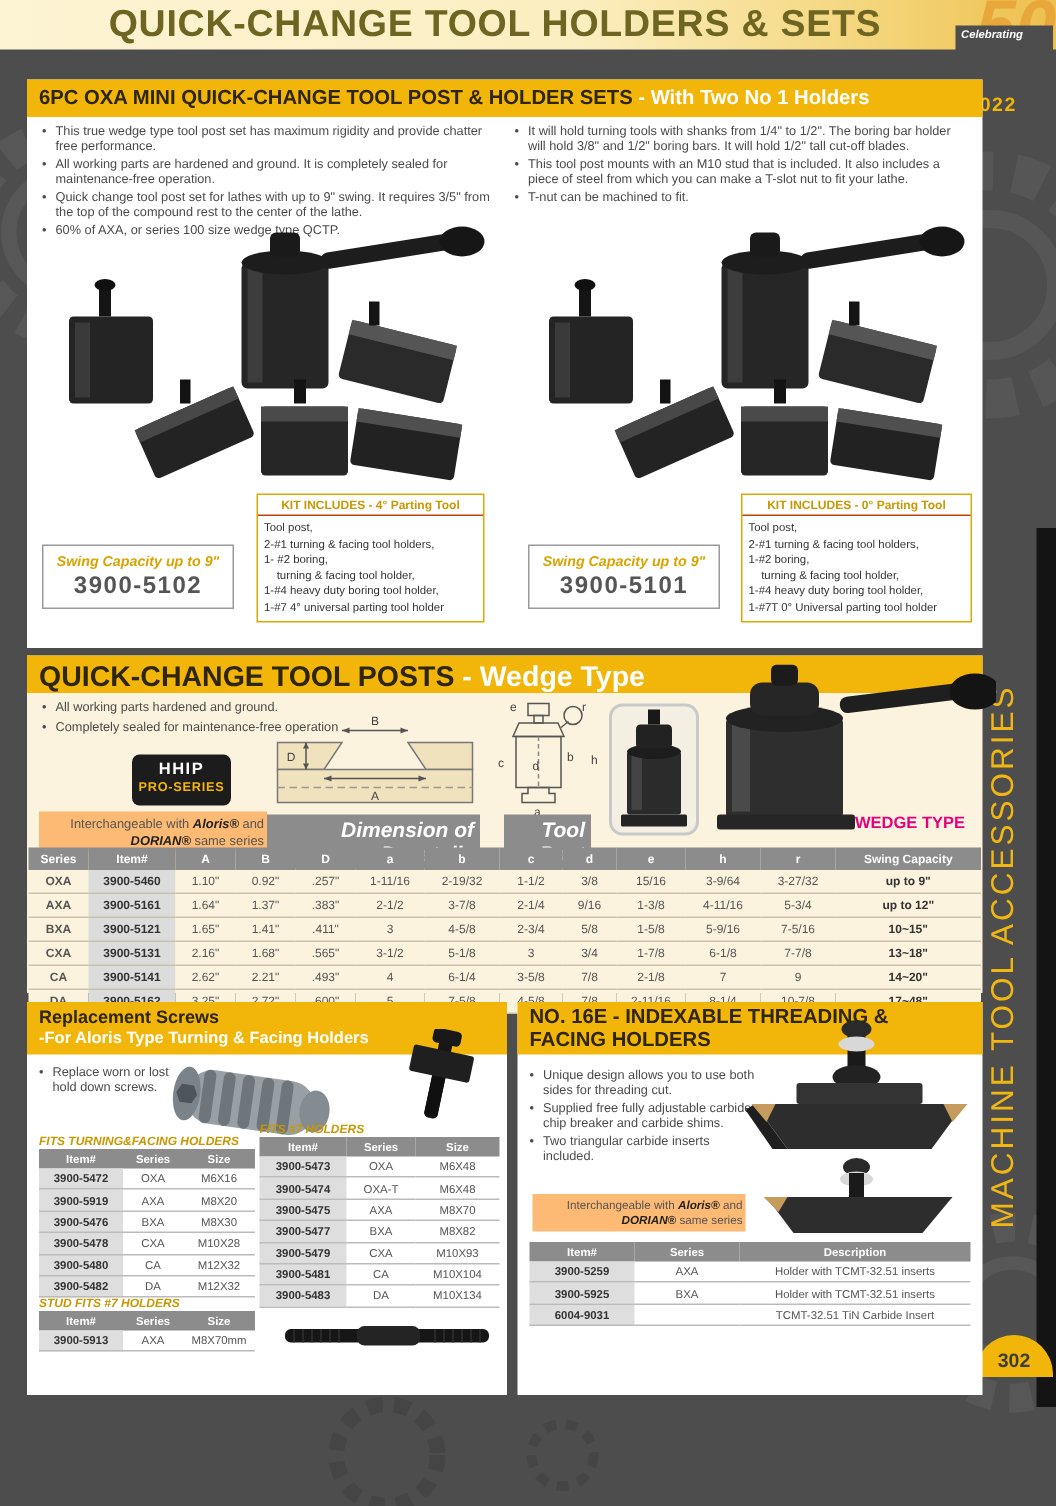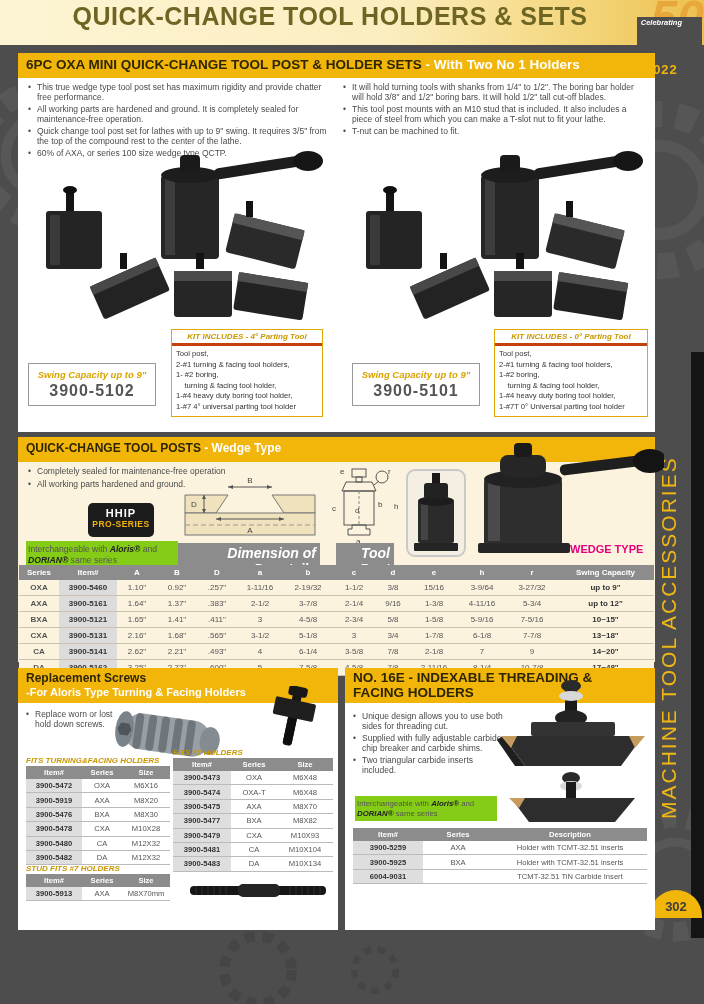--- a/index.html
+++ b/index.html
@@ -6,21 +6,21 @@
   html,body { background:#3f3f3f; }
   body { font-family:"Liberation Sans", sans-serif; }
   #page {
     position:relative; width:704px; height:1004px; margin:0 auto;
     background:#4d4d4d; overflow:hidden;
   }
   .gear { position:absolute; pointer-events:none; }
 
   
   #header-band {
-    position:absolute; left:0; top:0; width:704px; height:45px;
+    position:absolute; left:0; top:0; width:704px; height:33px;
     background:linear-gradient(90deg,#fdf4d4 0%, #fbeec0 55%, #f3d375 85%, #edbf4e 100%);
   }
   #header-title {
     position:absolute; left:0; top:2px; width:660px; text-align:center;
     font-size:25px; font-weight:bold; letter-spacing:0.5px; color:#6f6522;
   }
   #celebrate { position:absolute; right:0; top:0; width:66px; height:54px; }
   #celebrate .c50 {
     position:absolute; right:0px; top:-10px; font-size:48px; font-weight:bold; font-style:italic;
     color:#e8a63a; opacity:0.95;
@@ -60,38 +60,38 @@
   #p1-bullets-left  { position:absolute; left:10px; top:30px; width:300px; }
   #p1-bullets-right { position:absolute; left:325px; top:30px; width:302px; }
   .photo-set { position:absolute; width:300px; height:180px; }
   .swing-box {
     position:absolute; border:1px solid #999; background:#fff; text-align:center; padding:5px 4px;
   }
   .swing-label { font-size:9.5px; font-weight:bold; font-style:italic; color:#d9a300; }
   .swing-item  { font-size:16px; font-weight:bold; color:#555; letter-spacing:1px; margin-top:2px; }
   .kit-box { position:absolute; border:1px solid #e0a800; background:#fff; }
   .kit-title {
-    font-size:8px; font-weight:bold; font-style:italic; color:#c99700; text-align:center;
-    border-bottom:3px solid #c2410c; padding:2px 2px;
+    font-size:8px; font-weight:bold; color:#c99700; text-align:center;
+    border-bottom:1px solid #c2410c; padding:2px 2px;
   }
   .kit-lines { list-style:none; padding:3px 4px; }
   .kit-lines li { font-size:7.6px; line-height:10.6px; color:#333; white-space:pre-wrap; }
 
   
   #panel2 { left:18px; top:437px; width:637px; height:225px; background:#fbf3de; }
-  #panel2 .banner { height:25px; padding:4px 0 0 8px; font-size:12px; }
+  #panel2 .banner { height:25px; padding:4px 0 0 8px; font-size:19px; }
   #p2-bullets { position:absolute; left:10px; top:30px; width:300px; }
   #hhip-badge {
     position:absolute; left:70px; top:66px; width:66px; height:34px; background:#1c1c1c;
     border-radius:5px; text-align:center; padding-top:4px;
   }
   #hhip-badge .l1 { color:#fff; font-size:11px; font-weight:bold; letter-spacing:1px; line-height:12px; }
   #hhip-badge .l2 { color:#f2b50a; font-size:8.5px; font-weight:bold; letter-spacing:0.5px; }
   .inter-box {
-    position:absolute; background:#84cc16; text-align:left; color:#555;
+    position:absolute; background:#fdba74; text-align:right; color:#555;
   }
   .inter-box b { color:#222; font-style:italic; }
   #p2-inter { left:8px; top:104px; width:152px; font-size:8.6px; line-height:10.5px; padding:3px 2px; }
   .diagram-caption {
     position:absolute; background:#8c8c8c; color:#fff; font-size:14px; font-weight:bold; font-style:italic;
     text-align:right; padding:2px 4px;
   }
   #wedge-type { position:absolute; left:552px; top:106px; font-size:11px; font-weight:bold; color:#e5007d; }
   .photo-frame {
     position:absolute; left:388px; top:32px; width:60px; height:88px;
@@ -276,22 +276,22 @@
           <li>1-#7T 0° Universal parting tool holder</li>
         </ul>
     </div>
   </div>
 
   <div id="panel2" class="panel">
     <div class="banner">
       <span class="t1">QUICK-CHANGE TOOL POSTS </span><span class="white">- Wedge Type</span>
     </div>
     <ul id="p2-bullets" class="bullets">
+        <li>All working parts hardened and ground.</li>
         <li>Completely sealed for maintenance-free operation</li>
-        <li>All working parts hardened and ground.</li>
       </ul>
 
     <div id="hhip-badge">
       <div class="l1">HHIP</div>
       <div class="l2">PRO-SERIES</div>
     </div>
     <div id="p2-inter" class="inter-box">
       <span>Interchangeable with </span><b>Aloris®</b><span> and </span><b>DORIAN®</b><span> same series</span>
     </div>
 
@@ -661,21 +661,21 @@
     </svg>
   </div>
 
   <div id="panel4" class="panel">
     <div class="banner">
       <div class="line">NO. 16E - INDEXABLE THREADING &amp;</div>
       <div class="line">FACING HOLDERS</div>
     </div>
     <ul id="p4-bullets" class="bullets">
         <li>Unique design allows you to use both sides for threading cut.</li>
-        <li>Supplied with fully adjustable carbide chip breaker and carbide shims.</li>
+        <li>Supplied free fully adjustable carbide chip breaker and carbide shims.</li>
         <li>Two triangular carbide inserts included.</li>
       </ul>
 
     <div id="p4-inter" class="inter-box">
       <span>Interchangeable with </span><b>Aloris®</b><span> and </span><b>DORIAN®</b><span> same series</span>
     </div>
 
     <svg style="position:absolute;left:150px;top:6px;width:156px;height:150px;" viewBox="0 0 156 150">
       <rect x="70" y="14" width="12" height="30" fill="#1a1a1a"></rect>
       <ellipse cx="76" cy="12" rx="10" ry="6" fill="#2a2a2a"></ellipse>

